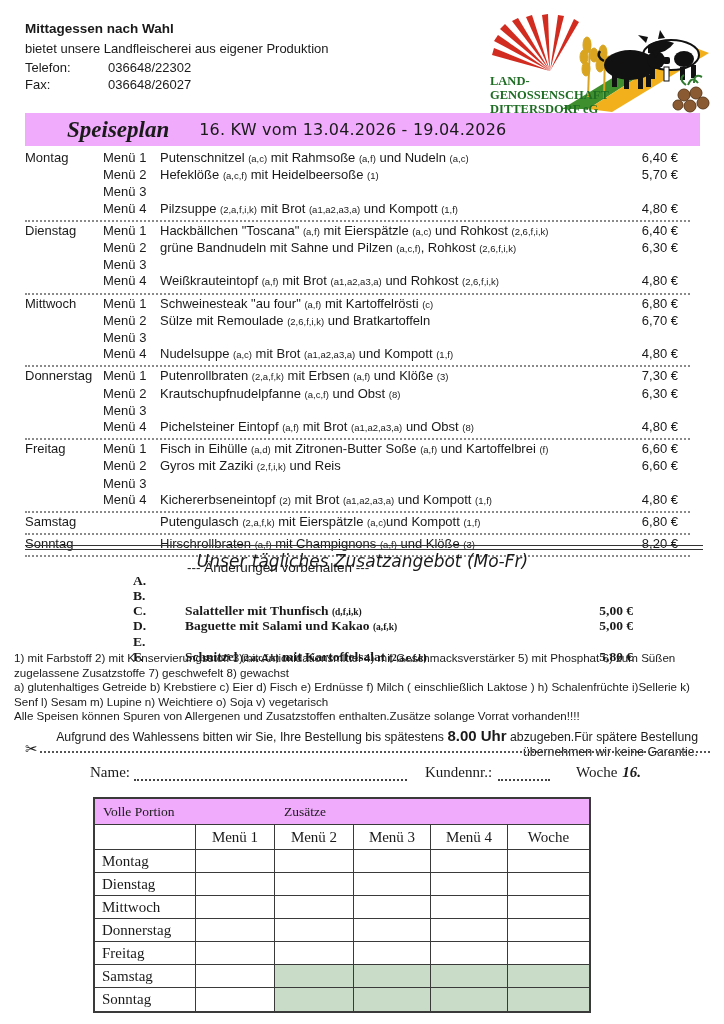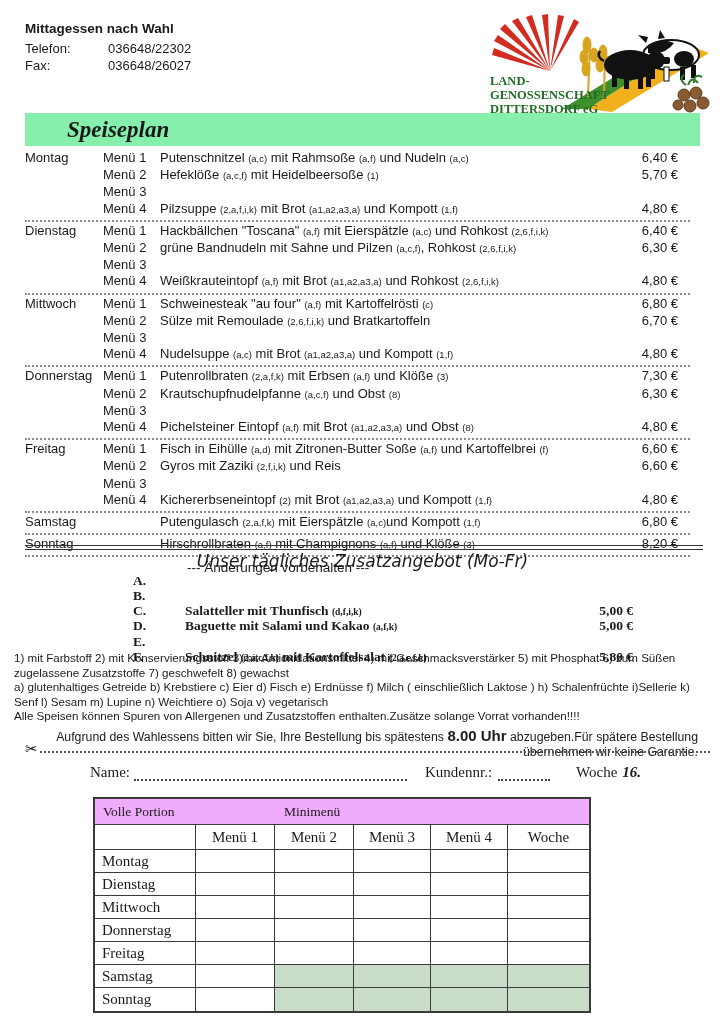--- a/index.html
+++ b/index.html
@@ -79,20 +79,21 @@
   .t-row{height:23px;}
   .t-row.hdr{height:25px;}
 </style>
 </head>
 <body>
 
 <div class="page">
 
   <div class="contact">
     <div class="h-title">Mittagessen nach Wahl</div>
+    <div class="h-sub">bietet unsere Landfleischerei aus eigener Produktion</div>
     <div class="contact-row">
       <span class="contact-label">Telefon:</span>
       <span>036648/22302</span>
     </div>
     <div class="contact-row">
       <span class="contact-label">Fax:</span>
       <span>036648/26027</span>
     </div>
   </div>
 
@@ -156,22 +157,23 @@
       <circle cx="190" cy="92" r="5" fill="#8a5a32" stroke="#5d3a1c"></circle>
     </g>
 
     <g font-family="Liberation Serif, serif" font-weight="bold" font-size="12.5" fill="#1f6d24">
       <text x="2" y="72">LAND-</text>
       <text x="2" y="86">GENOSSENSCHAFT</text>
       <text x="2" y="100">DITTERSDORF eG</text>
     </g>
   </svg>
 
-  <div class="banner" style="background: #86efac;">
+  <div class="banner" style="background: #f0abfc;">
     <span class="sp">Speiseplan</span>
+    <span class="wk">16. KW vom 13.04.2026 - 19.04.2026</span>
   </div>
 
   <div class="menu">
     <div>
         <div class="day-block">
           <div class="menu-row">
             <div class="c-day">Montag</div>
             <div class="c-lab">Menü 1</div>
             <div class="c-dish">Putenschnitzel <span class="alg">(a,c)</span> mit Rahmsoße <span class="alg">(a,f)</span> und Nudeln <span class="alg">(a,c)</span></div>
             <div class="c-price">6,40 €</div>
@@ -376,21 +378,21 @@
     <span class="dotted-field nf"></span>
     <span class="kl">Kundennr.:</span>
     <span class="dotted-field kf"></span>
     <span class="wl">Woche</span>
     <span class="wv">16.</span>
   </div>
 
   <div class="order-table">
     <div class="t-green" style="background: #f0abfc;">
       <span class="hl">Volle Portion</span>
-      <span class="hr">Minimenü</span>
+      <span class="hr">Zusätze</span>
     </div>
     <div>
         <div class="t-row hdr">
           <div></div>
           <div>Menü 1</div>
           <div>Menü 2</div>
           <div>Menü 3</div>
           <div>Menü 4</div>
           <div>Woche</div>
         </div>

